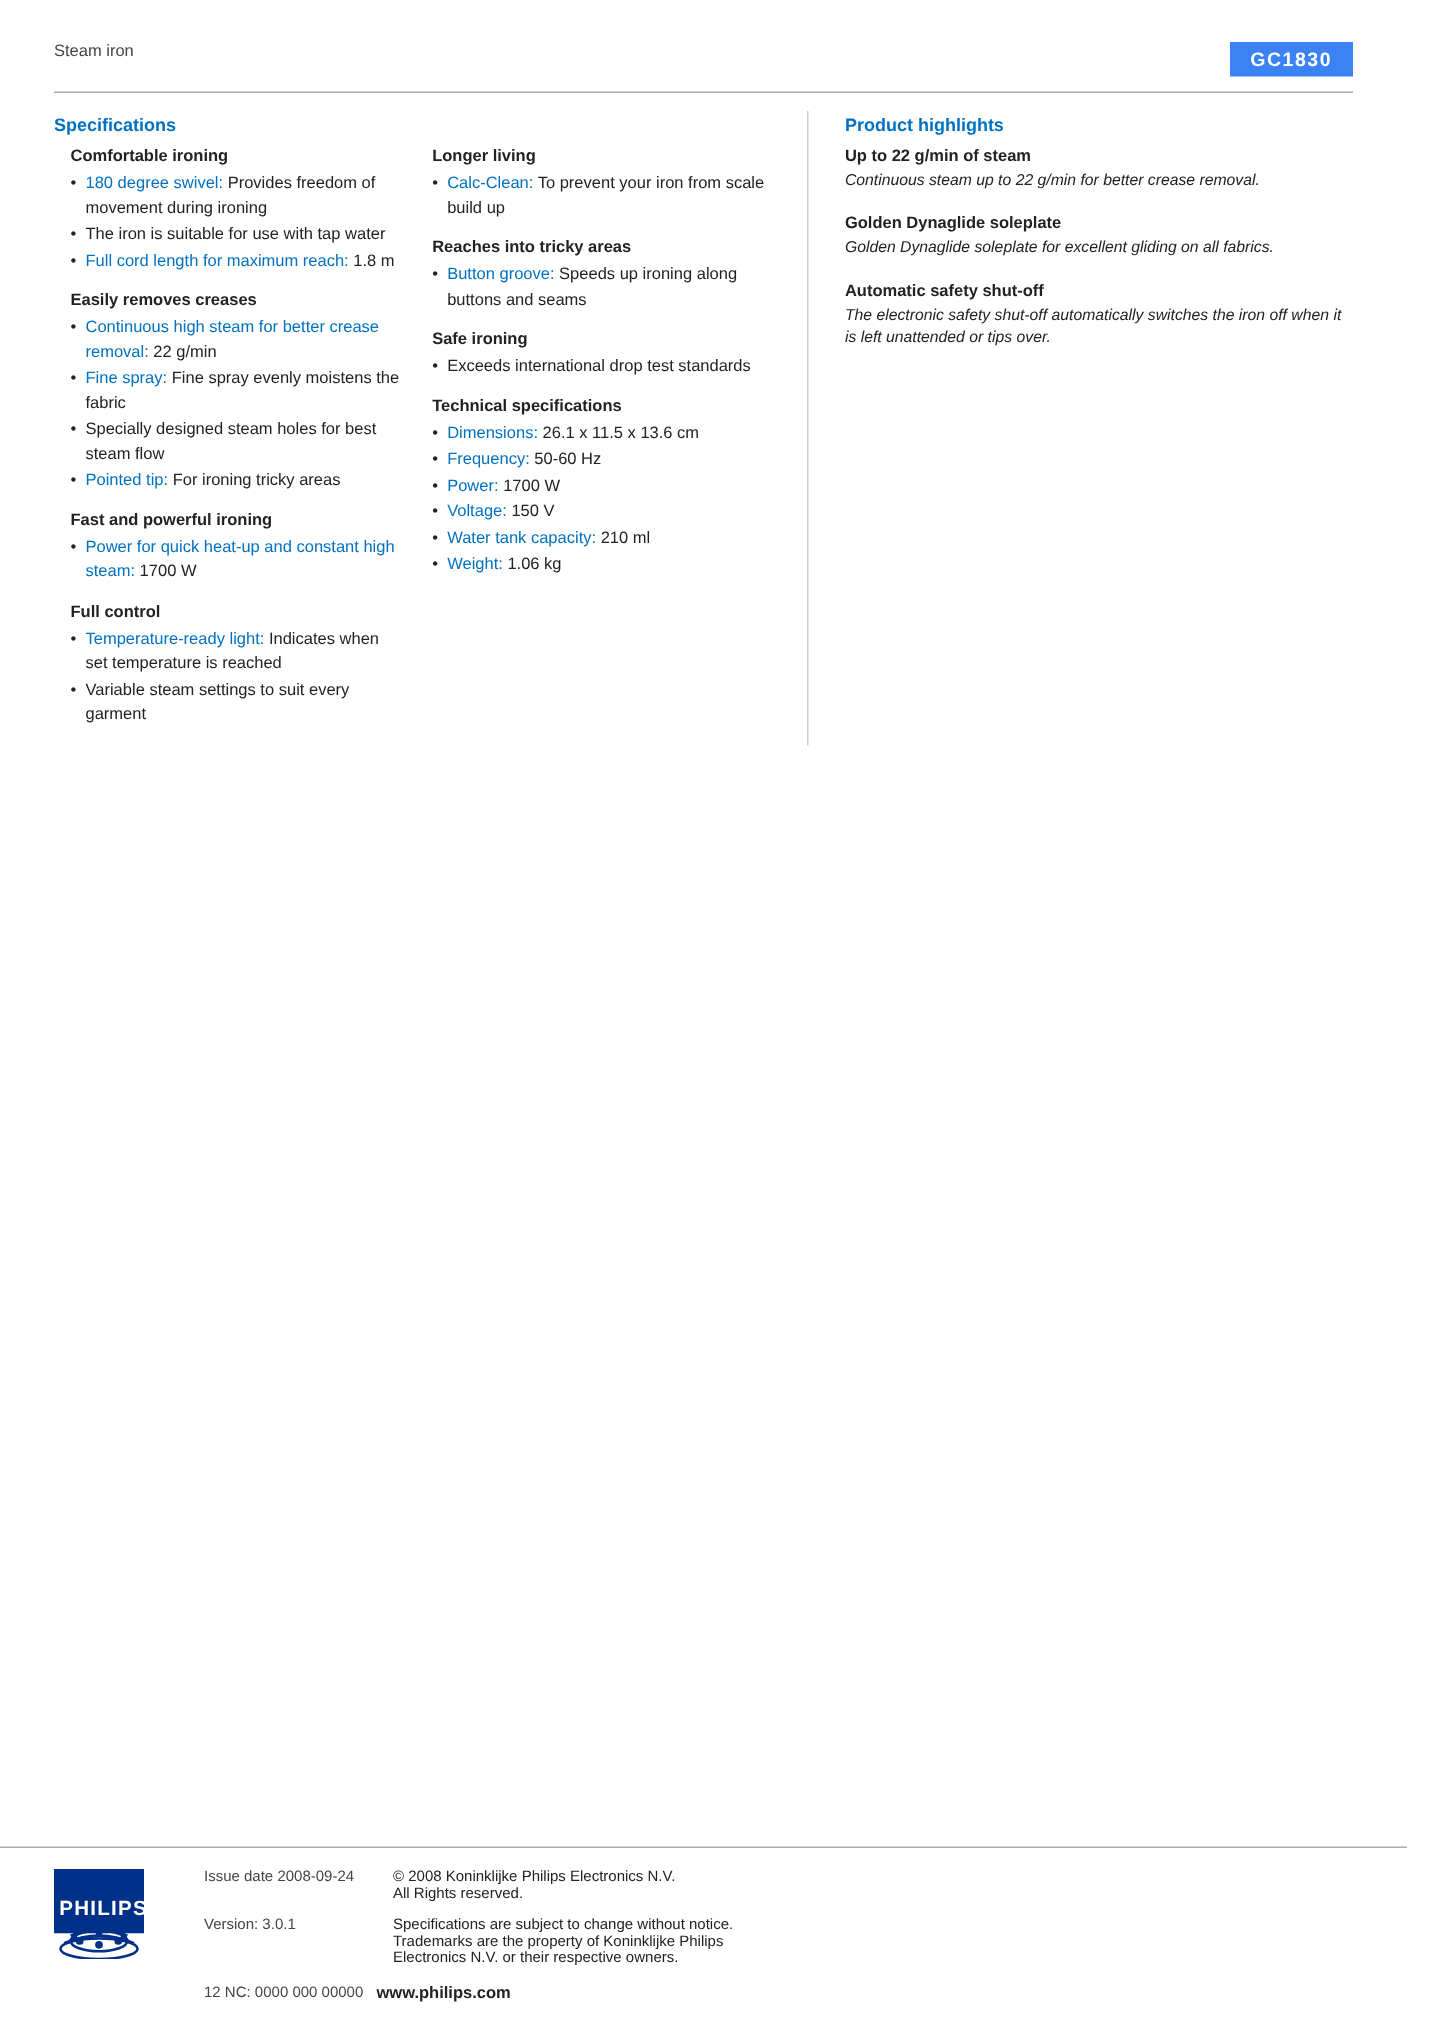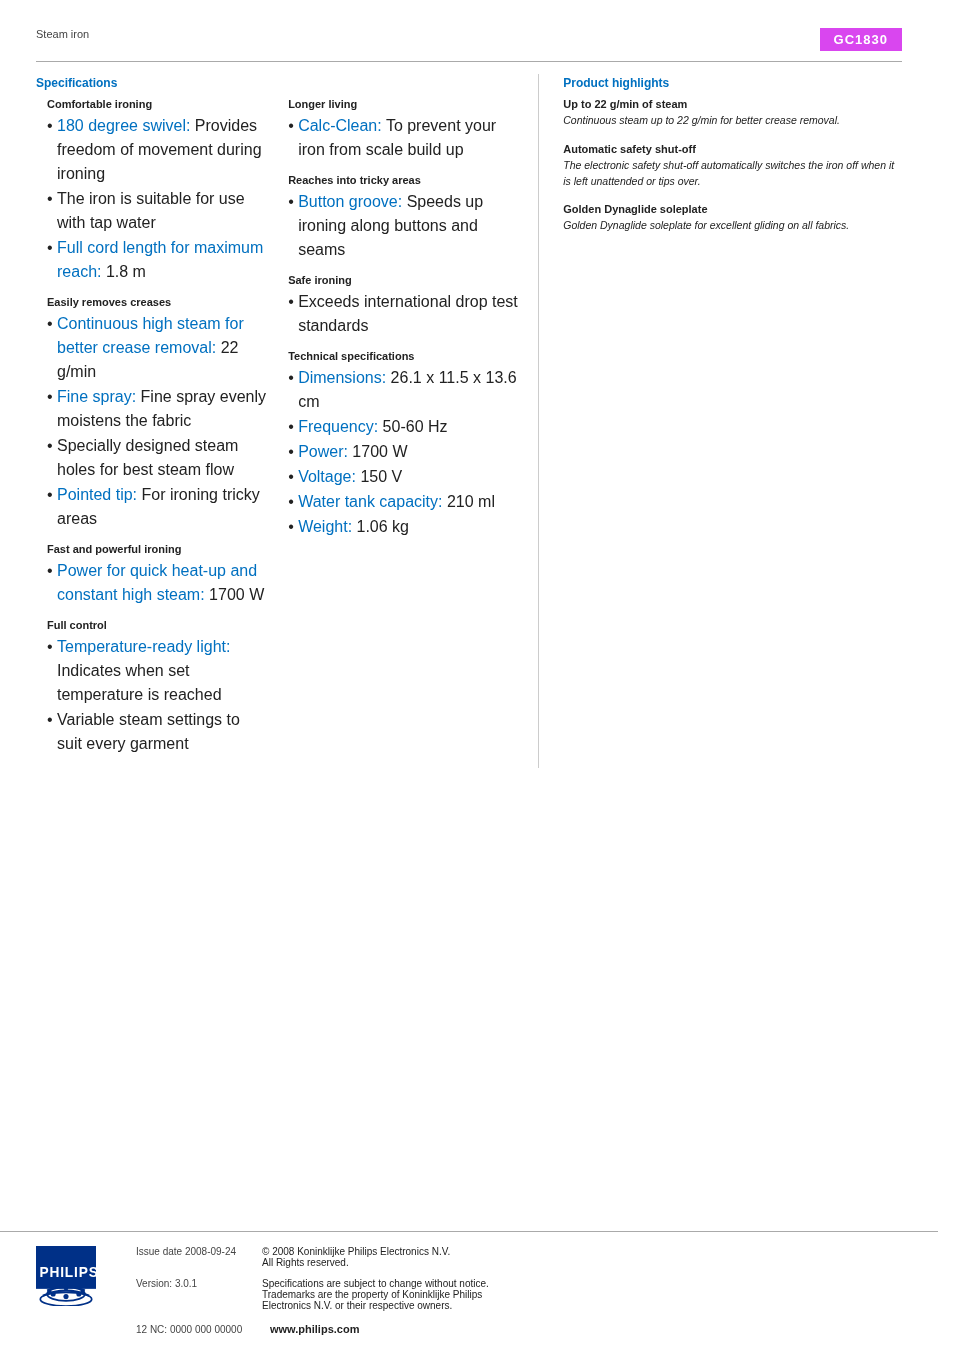--- a/index.html
+++ b/index.html
@@ -22,21 +22,21 @@
       display: flex;
       justify-content: space-between;
       align-items: flex-start;
       margin-bottom: 10px;
     }
     .product-category {
       font-size: 11px;
       color: #444;
     }
     .model-badge {
-      background: #d946ef;
+      background: #3b82f6;
       color: #fff;
       font-size: 13px;
       font-weight: bold;
       padding: 4px 14px;
       letter-spacing: 1px;
     }
     .divider {
       border: none;
       border-top: 1px solid #aaa;
       margin: 6px 0 12px 0;
@@ -70,21 +70,21 @@
       font-weight: bold;
       color: #222;
       margin-bottom: 4px;
     }
     .spec-list {
       list-style: none;
       padding: 0;
       margin: 0;
     }
     .spec-list li {
-      font-size: 16px;
+      font-size: 11px;
       line-height: 1.5;
       padding-left: 10px;
       position: relative;
       margin-bottom: 1px;
     }
     .spec-list li::before {
       content: "•";
       position: absolute;
       left: 0;
       color: #222;
@@ -160,22 +160,21 @@
     .footer-value {
       color: #222;
       font-size: 10px;
     }
     .footer-website {
       font-weight: bold;
       font-size: 11px;
     }
     .footer-bottom-row {
       display: flex;
-      gap: 24px;
-      align-items: center;
+      gap: 5px;
       margin-top: 8px;
     }
   </style>
 </head>
 <body>
 
 <div class="page">
 
   <div class="header-row">
     <span class="product-category">Steam iron</span>
@@ -267,27 +266,27 @@
 
     <div class="right-col">
       <div class="section-title">Product highlights</div>
 
       <div class="product-highlight-group">
         <div class="product-highlight-title">Up to 22 g/min of steam</div>
         <div class="product-highlight-desc">Continuous steam up to 22 g/min for better crease removal.</div>
       </div>
 
       <div class="product-highlight-group">
+        <div class="product-highlight-title">Golden Dynaglide soleplate</div>
+        <div class="product-highlight-desc">Golden Dynaglide soleplate for excellent gliding on all fabrics.</div>
+      </div>
+
+      <div class="product-highlight-group">
         <div class="product-highlight-title">Automatic safety shut-off</div>
         <div class="product-highlight-desc">The electronic safety shut-off automatically switches the iron off when it is left unattended or tips over.</div>
-      </div>
-
-      <div class="product-highlight-group">
-        <div class="product-highlight-title">Golden Dynaglide soleplate</div>
-        <div class="product-highlight-desc">Golden Dynaglide soleplate for excellent gliding on all fabrics.</div>
       </div>
     </div>
   </div>
 
   <div class="footer">
 
     <div class="footer-logo">
       <svg class="philips-shield" viewBox="0 0 70 70" xmlns="http://www.w3.org/2000/svg">
 
         <rect x="0" y="0" width="70" height="50" fill="#003087"></rect>

